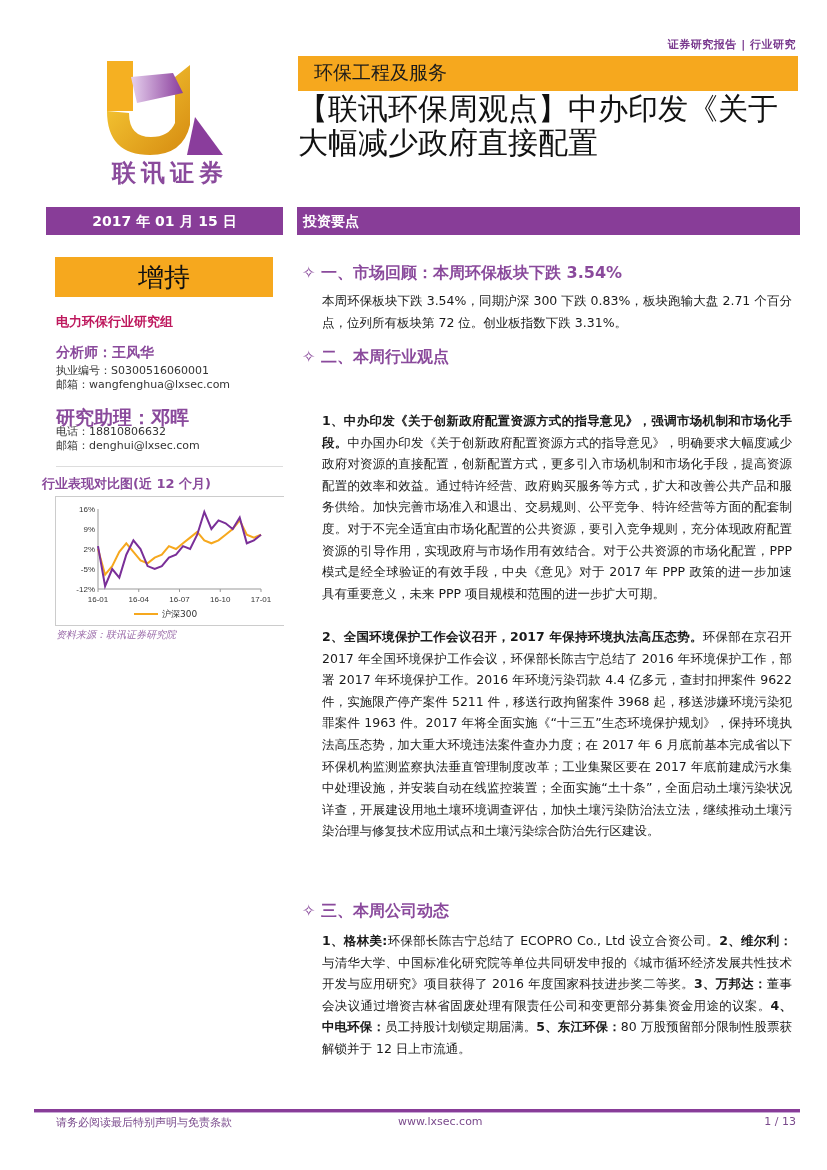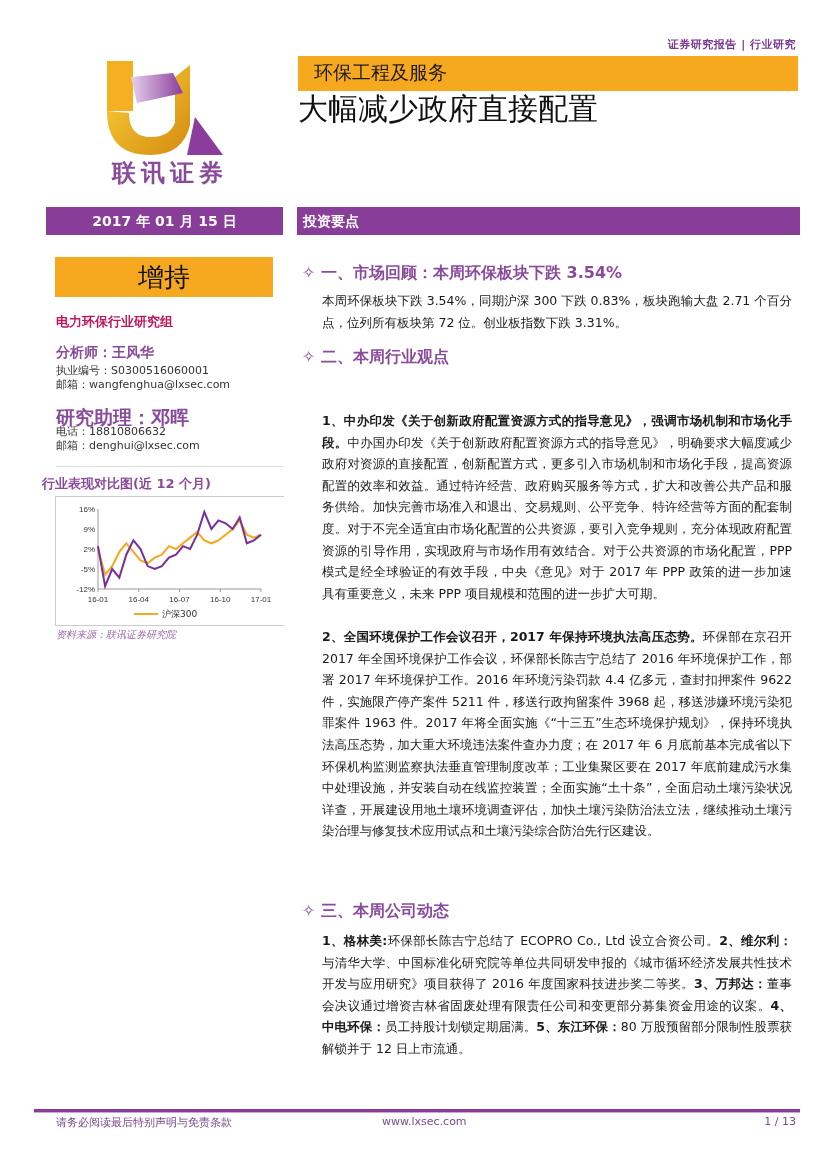--- a/index.html
+++ b/index.html
@@ -49,20 +49,21 @@
     <path d="M12 56 Q12 100 55 100 Q88 100 95 70 L95 10 L70 30 L80 40 L80 68 Q74 82 56 82 Q34 82 34 58 Z" fill="url(#g1)"></path>
     <path d="M36 22 L78 18 L88 38 L42 48 Z" fill="url(#g2)"></path>
     <path d="M100 62 L128 100 L92 100 Z" fill="#8a3d9c"></path>
   </svg>
 </div>
 <div class="abs logo-text">联讯证券</div>
 
 <div class="abs industry-bar"></div>
 <div class="abs industry-text">环保工程及服务</div>
 <div class="abs title">
+  <div>【联讯环保周观点】中办印发《关于</div>
   <div>大幅减少政府直接配置</div>
 </div>
 
 <div class="abs date-bar">2017 年 01 月 15 日</div>
 <div class="abs rating">增持</div>
 <div class="abs group">电力环保行业研究组</div>
 
 <div class="abs analyst">分析师：王风华</div>
 <div class="abs info" style="left:56px; top:364px;">执业编号：S0300516060001</div>
 <div class="abs info" style="left:56px; top:378px;">邮箱：wangfenghua@lxsec.com</div>
@@ -110,14 +111,14 @@
 
 <div class="abs para" style="top:626px;"><b>2、全国环境保护工作会议召开，2017 年保持环境执法高压态势。</b><span>环保部在京召开 2017 年全国环境保护工作会议，环保部长陈吉宁总结了 2016 年环境保护工作，部署 2017 年环境保护工作。2016 年环境污染罚款 4.4 亿多元，查封扣押案件 9622 件，实施限产停产案件 5211 件，移送行政拘留案件 3968 起，移送涉嫌环境污染犯罪案件 1963 件。2017 年将全面实施《“十三五”生态环境保护规划》，保持环境执法高压态势，加大重大环境违法案件查办力度；在 2017 年 6 月底前基本完成省以下环保机构监测监察执法垂直管理制度改革；工业集聚区要在 2017 年底前建成污水集中处理设施，并安装自动在线监控装置；全面实施“土十条”，全面启动土壤污染状况详查，开展建设用地土壤环境调查评估，加快土壤污染防治法立法，继续推动土壤污染治理与修复技术应用试点和土壤污染综合防治先行区建设。</span></div>
 
 <div class="abs sec-head" style="left:302px; top:901px;">✧ 三、本周公司动态</div>
 <div class="abs para" style="top:930px;">
   <b>1、格林美:</b><span>环保部长陈吉宁总结了 ECOPRO Co., Ltd 设立合资公司。</span><b>2、维尔利：</b><span>与清华大学、中国标准化研究院等单位共同研发申报的《城市循环经济发展共性技术开发与应用研究》项目获得了 2016 年度国家科技进步奖二等奖。</span><b>3、万邦达：</b><span>董事会决议通过增资吉林省固废处理有限责任公司和变更部分募集资金用途的议案。</span><b>4、中电环保：</b><span>员工持股计划锁定期届满。</span><b>5、东江环保：</b><span>80 万股预留部分限制性股票获解锁并于 12 日上市流通。</span>
 </div>
 
 <div class="abs footer-line"></div>
 <div class="abs footer" style="left:56px;">请务必阅读最后特别声明与免责条款</div>
-<div class="abs footer" style="left:382px;text-align:center;">www.lxsec.com</div>
+<div class="abs footer" style="left:398px;text-align:center;">www.lxsec.com</div>
 <div class="abs footer" style="right:31px;">1 / 13</div>
 
 </body></html>

